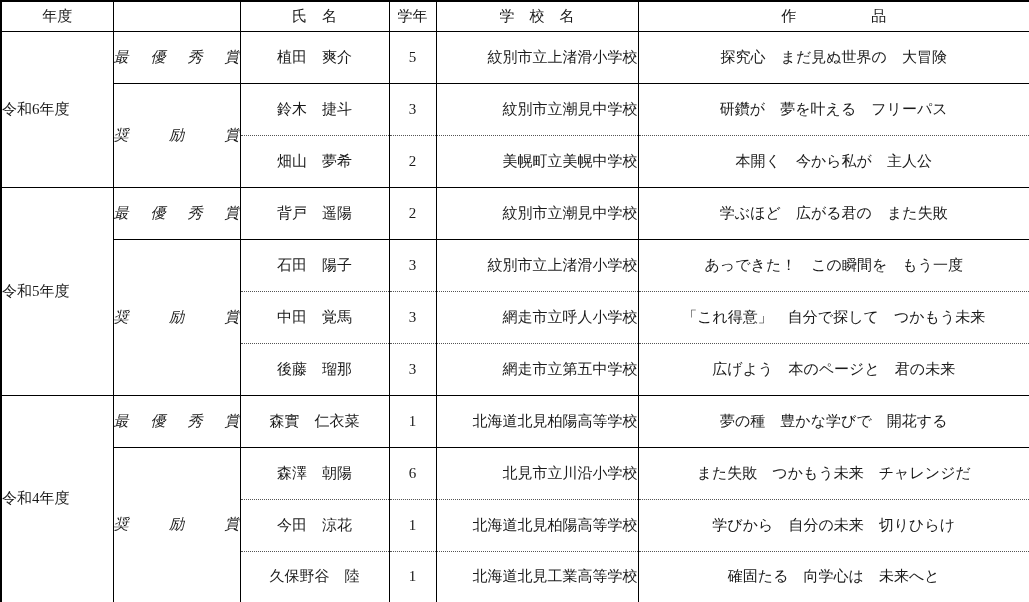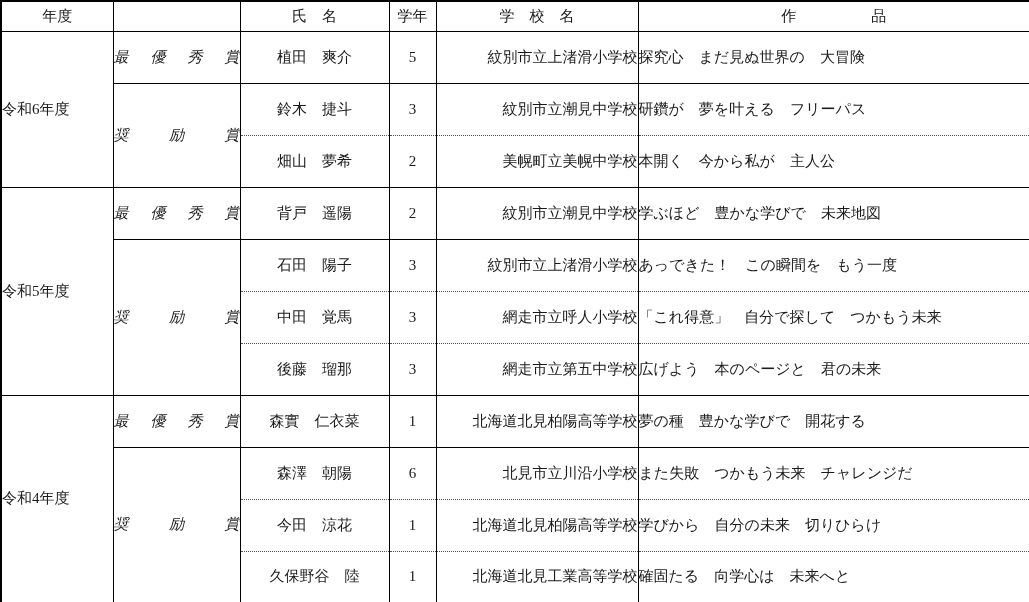--- a/index.html
+++ b/index.html
@@ -42,21 +42,21 @@
   td.year  { text-align: left; }
   td.award {
     text-align: justify;
     text-align-last: justify;
     padding: 0 9px;
     font-style: italic;
   }
   td.name  { text-align: center; }
   td.grade { text-align: center; }
   td.school { text-align: right; padding-left: 7px; }
-  td.work   { text-align: left; padding-left: 6px; }
+  td.work   { text-align: center; padding-left: 6px; }
   tr.dotted td { border-top: 1px dotted #555555; }
 </style>
 </head>
 <body>
 
 <div class="page">
   <table class="awards">
     <colgroup>
       <col style="width:112px">
       <col style="width:127px">
@@ -98,21 +98,21 @@
         <td class="school">美幌町立美幌中学校</td>
         <td class="work">本開く　今から私が　主人公</td>
       </tr>
 
       <tr>
         <td class="year" rowspan="4">令和5年度</td>
         <td class="award">最優秀賞</td>
         <td class="name">背戸　遥陽</td>
         <td class="grade">2</td>
         <td class="school">紋別市立潮見中学校</td>
-        <td class="work">学ぶほど　豊かな学びで　未来地図</td>
+        <td class="work">学ぶほど　広がる君の　また失敗</td>
       </tr>
       <tr>
         <td class="award" rowspan="3">奨励賞</td>
         <td class="name">石田　陽子</td>
         <td class="grade">3</td>
         <td class="school">紋別市立上渚滑小学校</td>
         <td class="work">あっできた！　この瞬間を　もう一度</td>
       </tr>
       <tr class="dotted">
         <td class="name">中田　覚馬</td>

